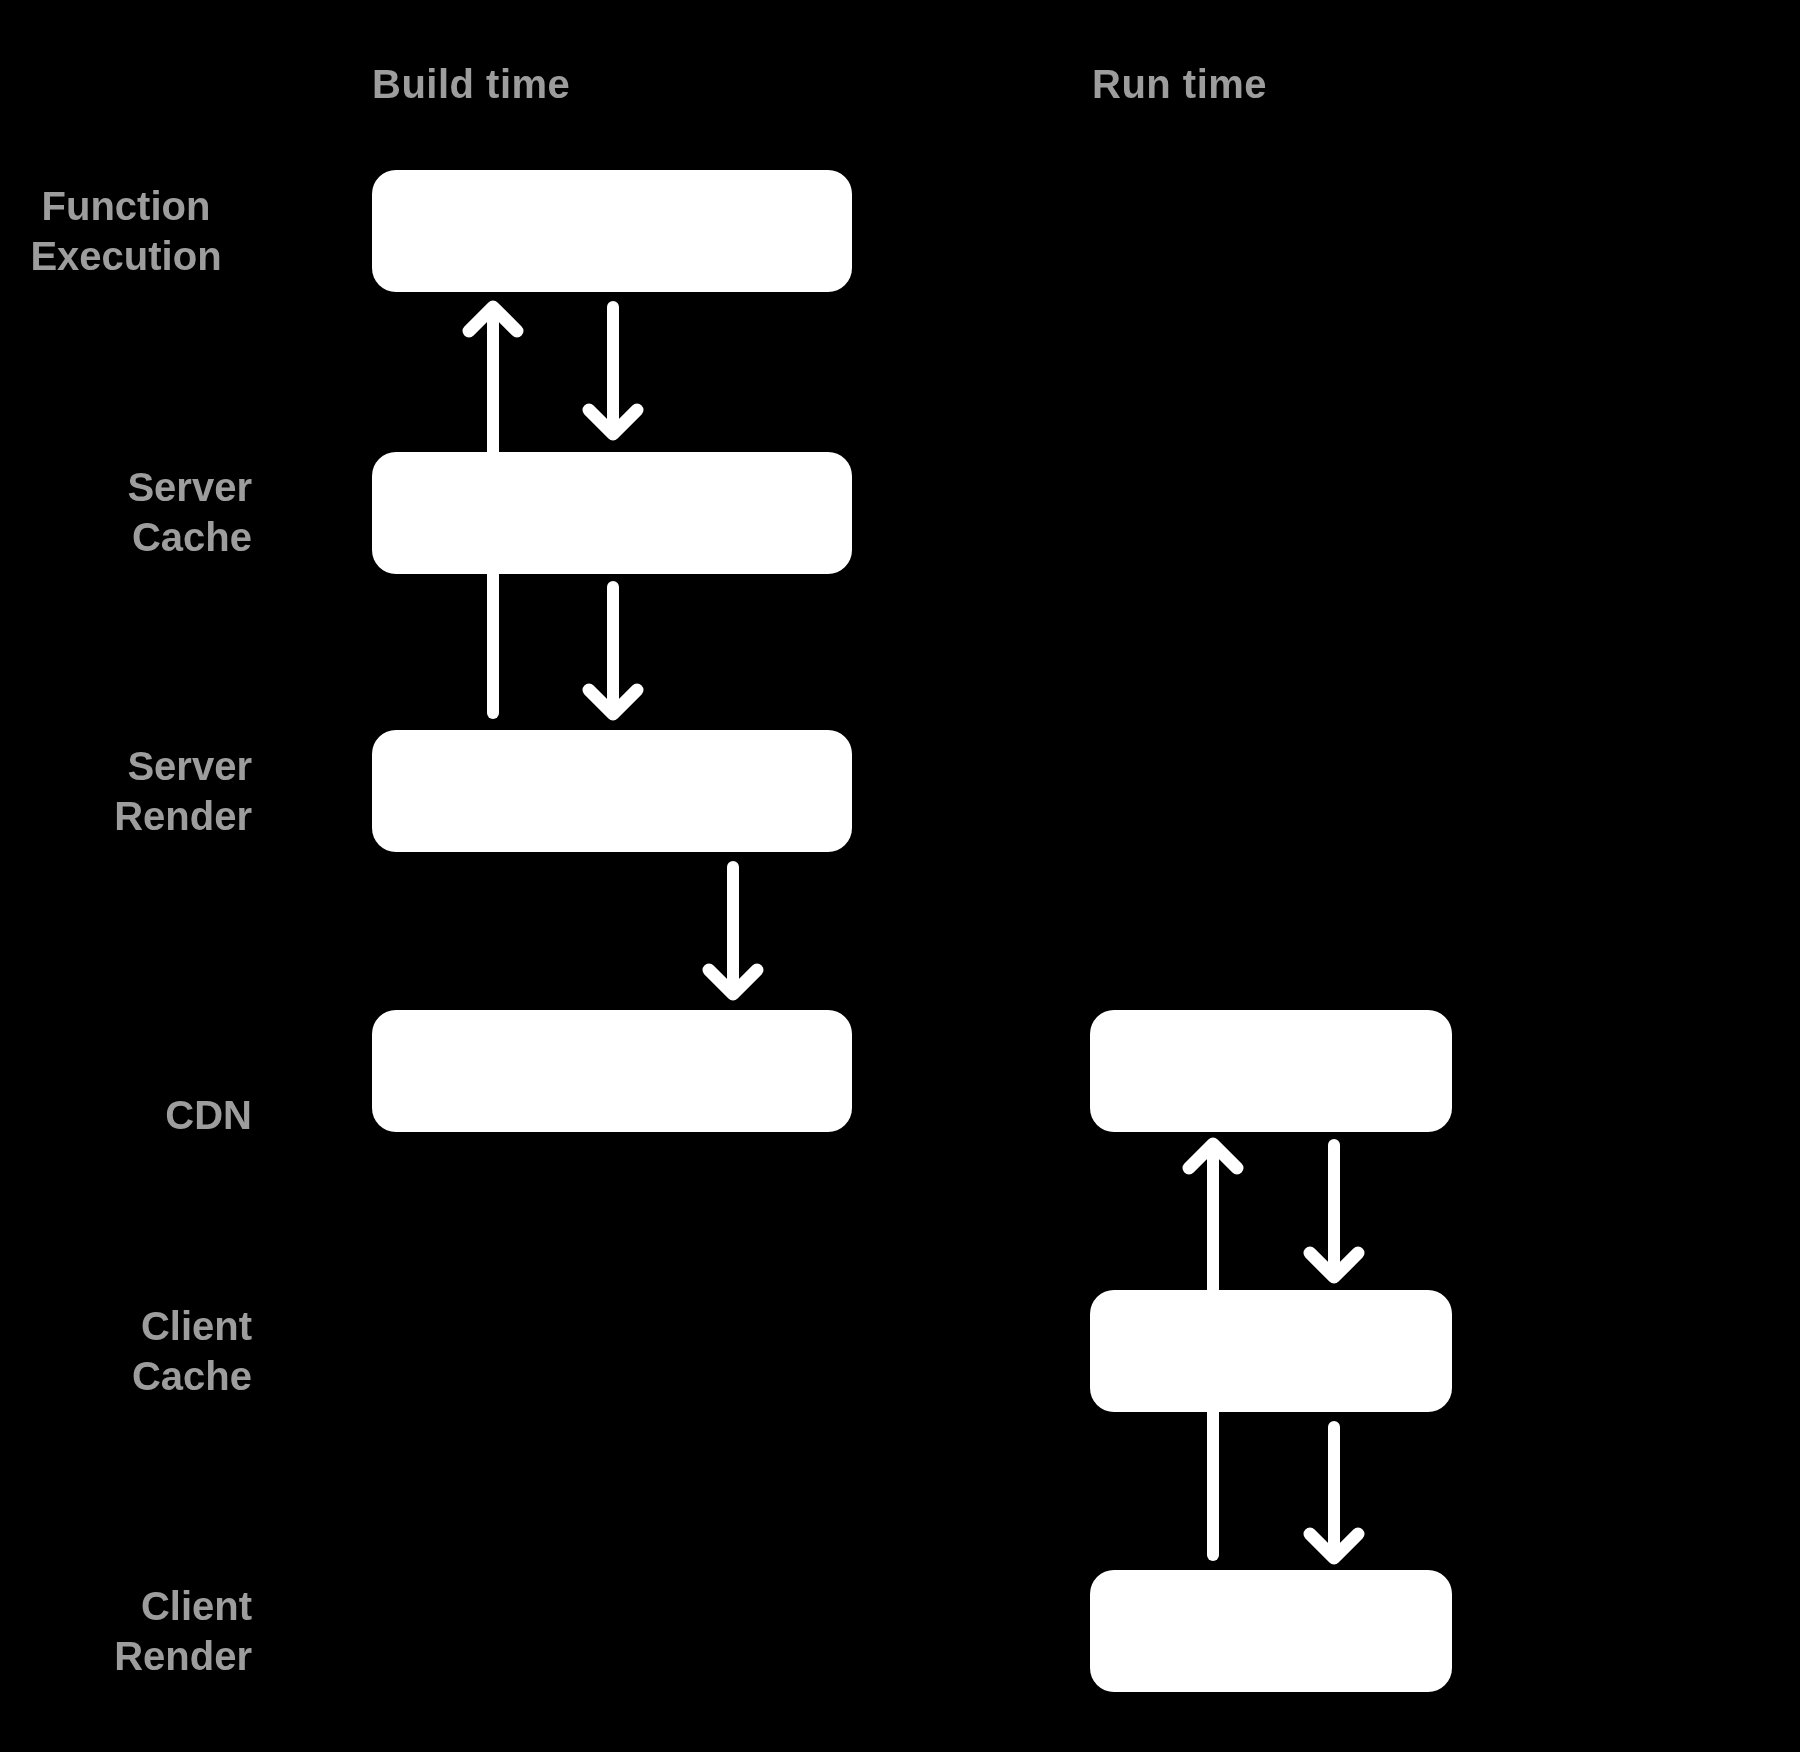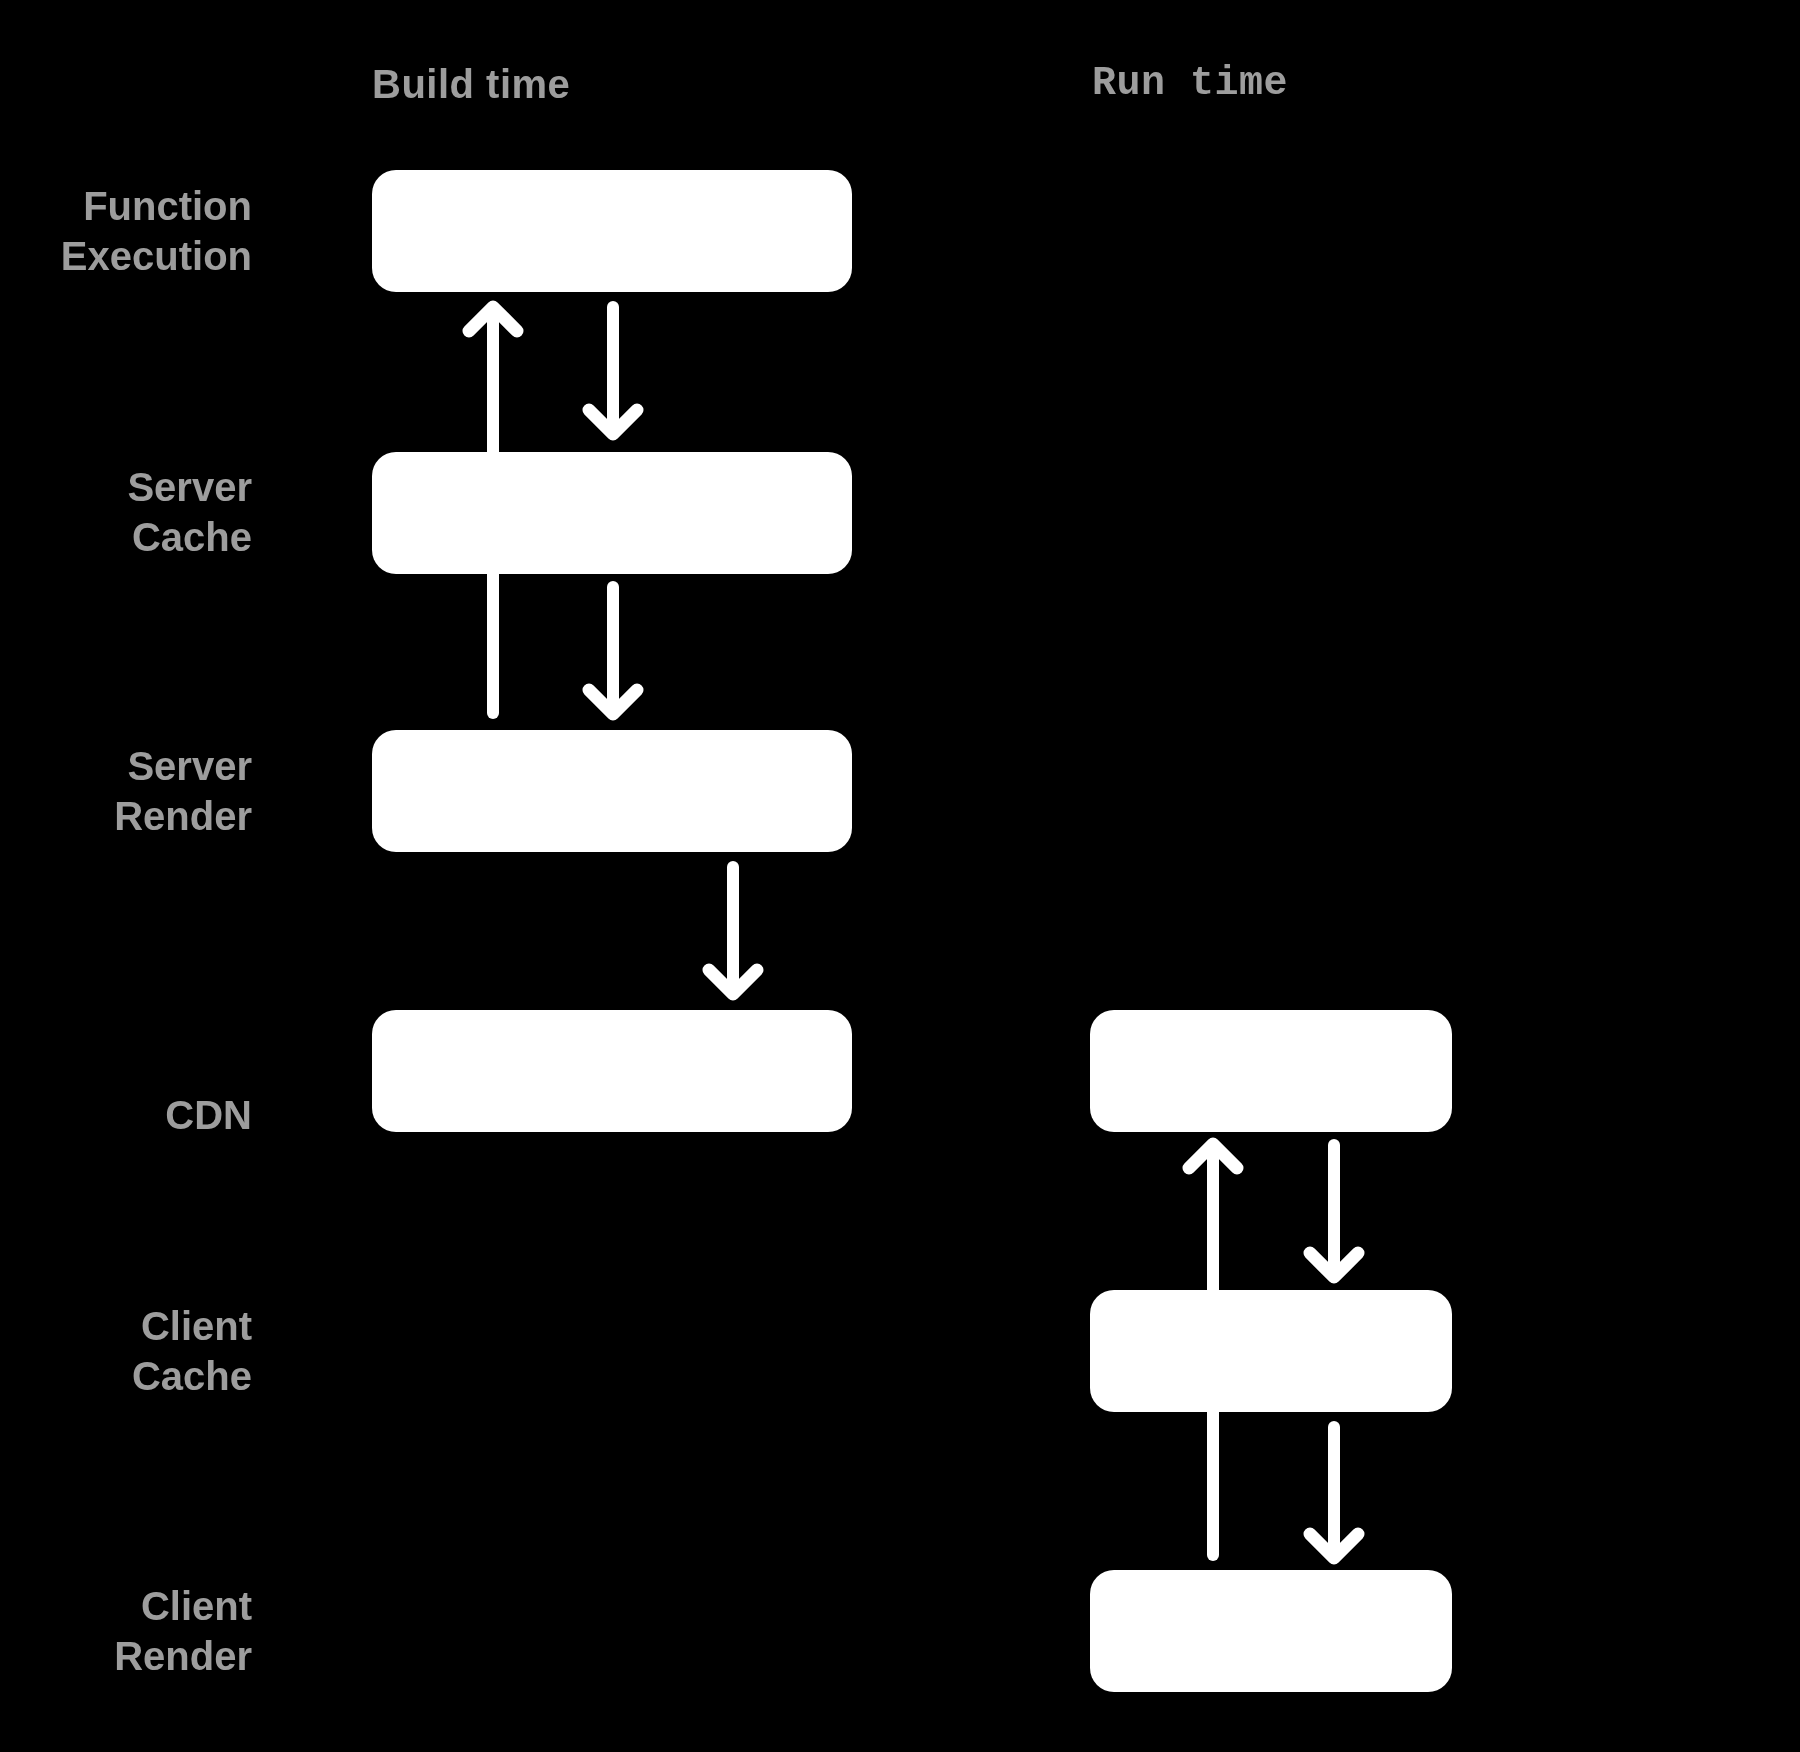--- a/index.html
+++ b/index.html
@@ -61,23 +61,23 @@
     stroke-linejoin: round;
     fill: none;
   }
 </style>
 </head>
 <body>
 
 <div class="canvas">
 
   <div class="col-header" style="left:372px; top:62px;">Build time</div>
-  <div class="col-header" style="left:1092px; top:62px;font-family:Liberation Mono, monospace;">Run time</div>
+  <div class="col-header" style="left:1092px; top:62px;">Run time</div>
 
-  <div class="row-label" style="top:231px;">Function
+  <div class="row-label" style="top:231px;text-align:center;">Function
 Execution</div>
   <div class="row-label" style="top:512px;">Server
 Cache</div>
   <div class="row-label" style="top:791px;">Server
 Render</div>
   <div class="row-label" style="top:1071px;margin-top:44px;">CDN</div>
   <div class="row-label" style="top:1351px;">Client
 Cache</div>
   <div class="row-label" style="top:1631px;">Client
 Render</div>

